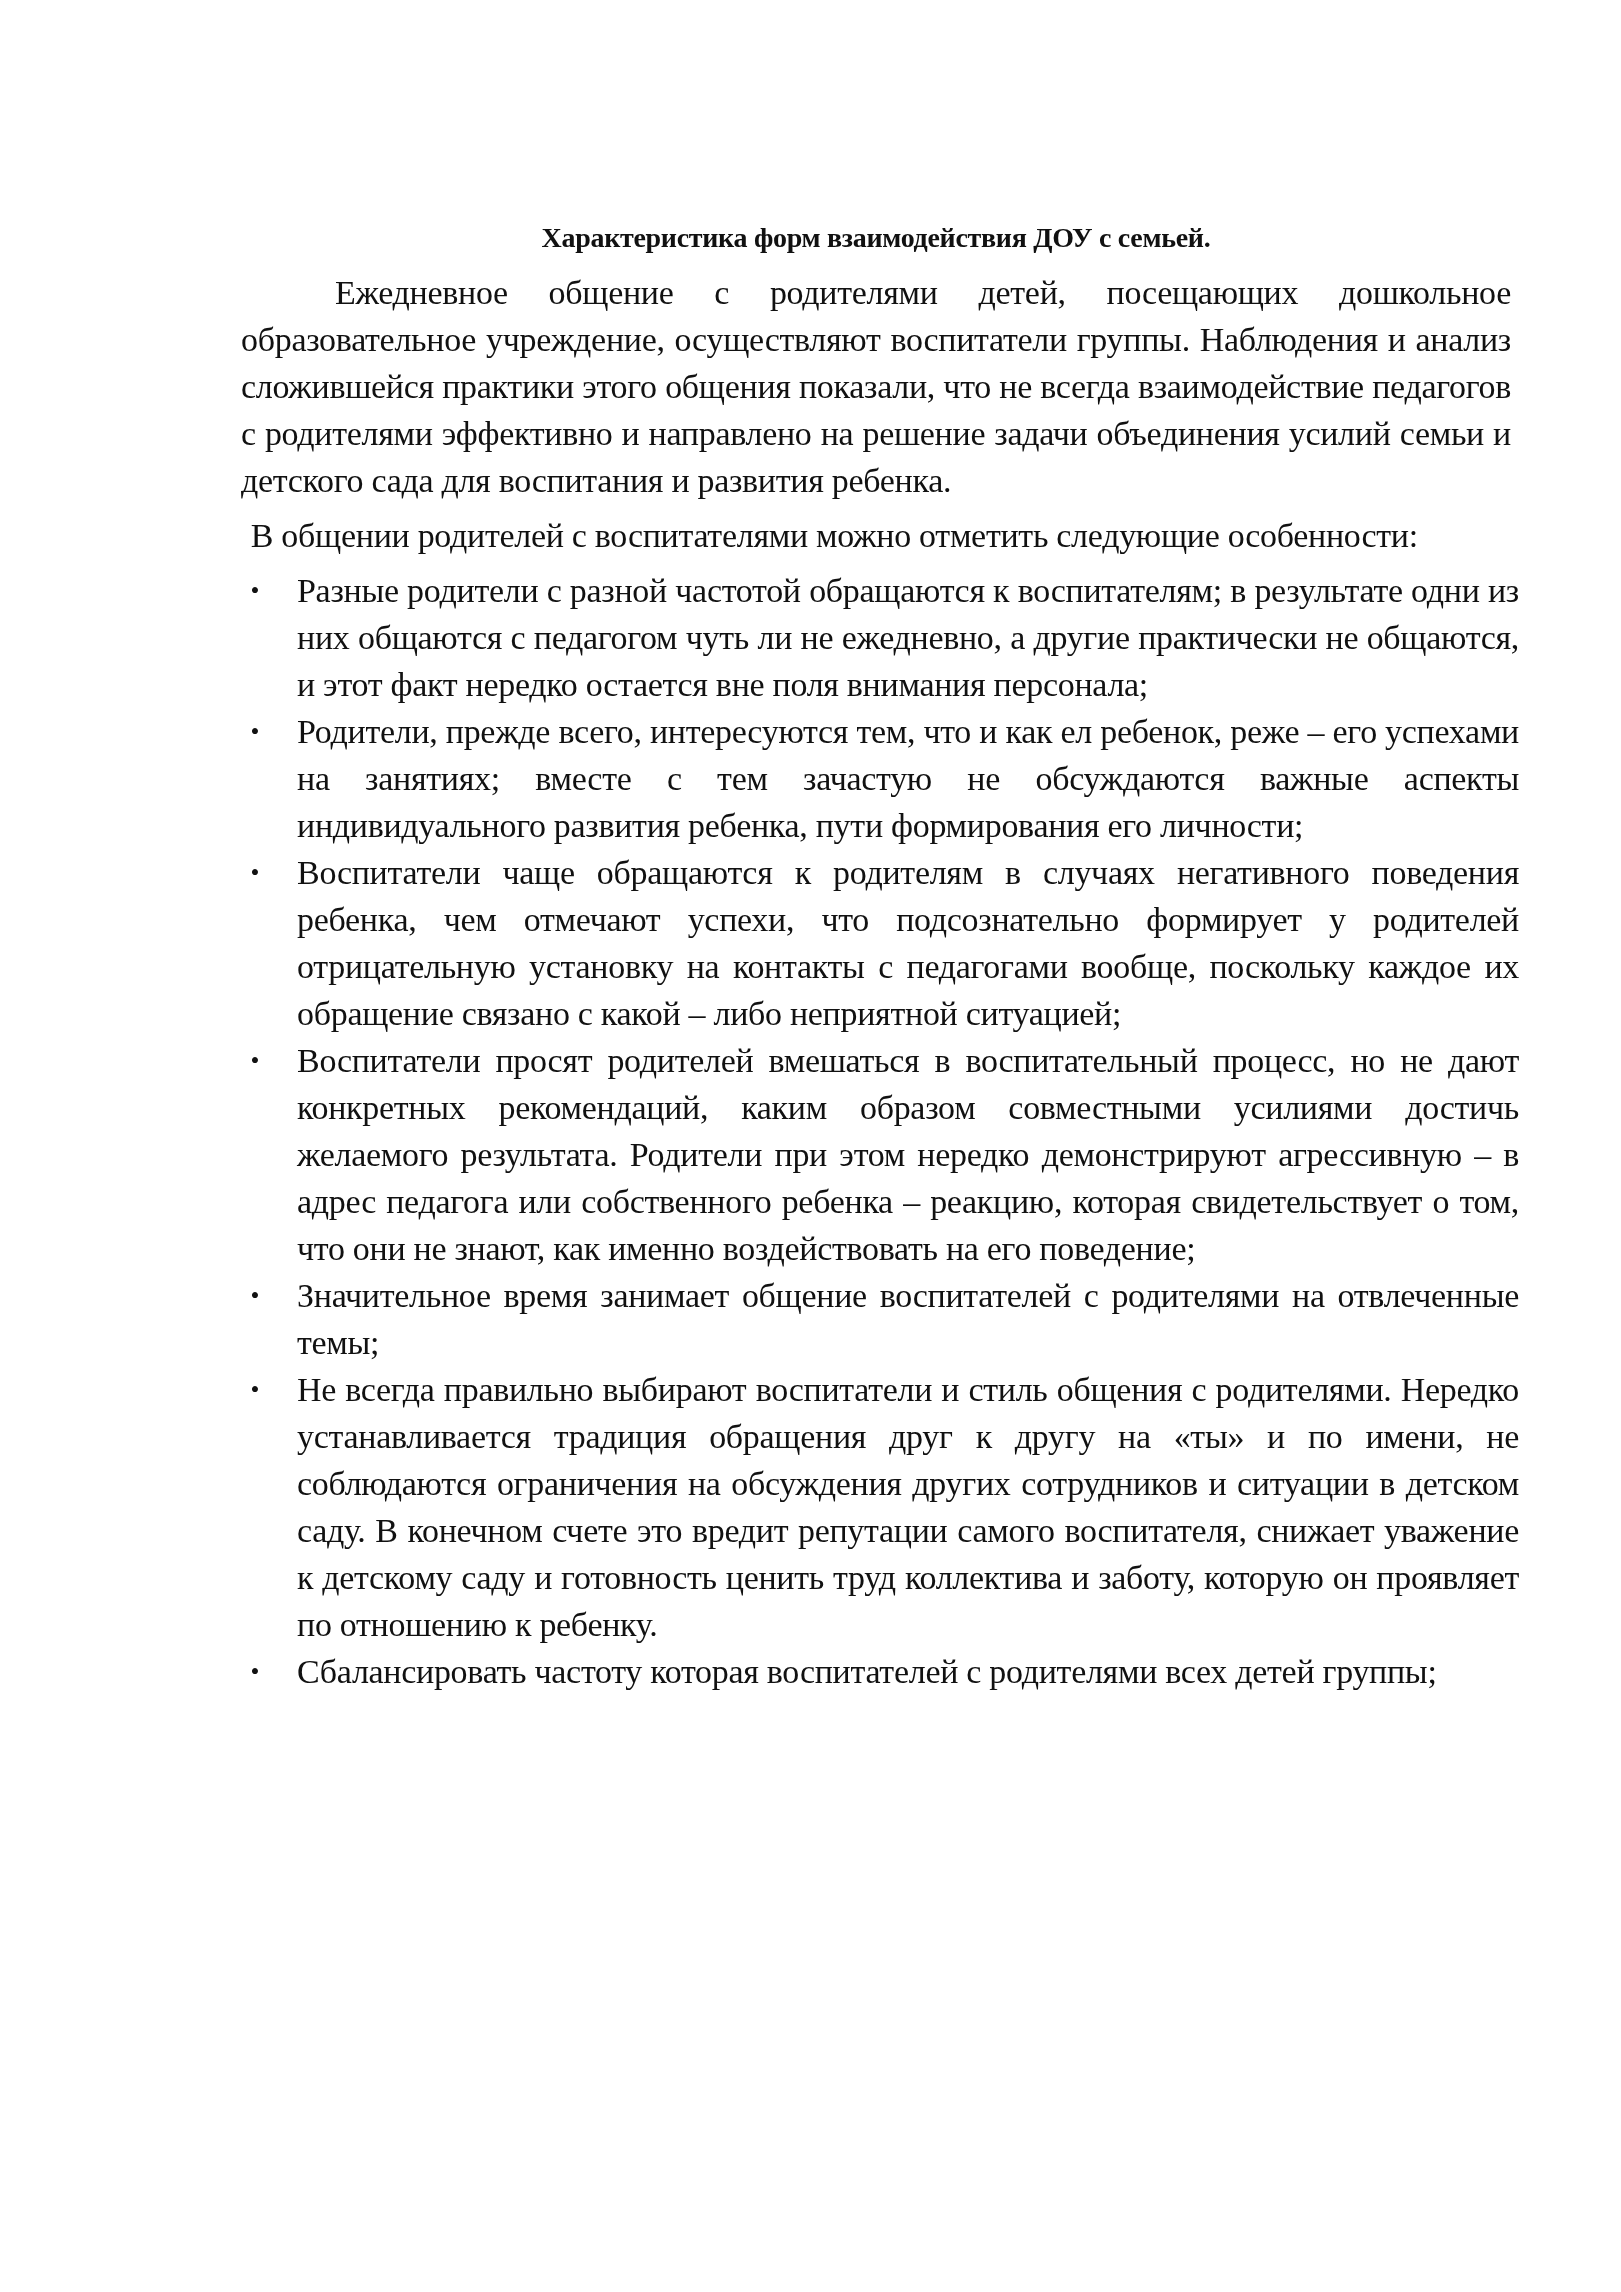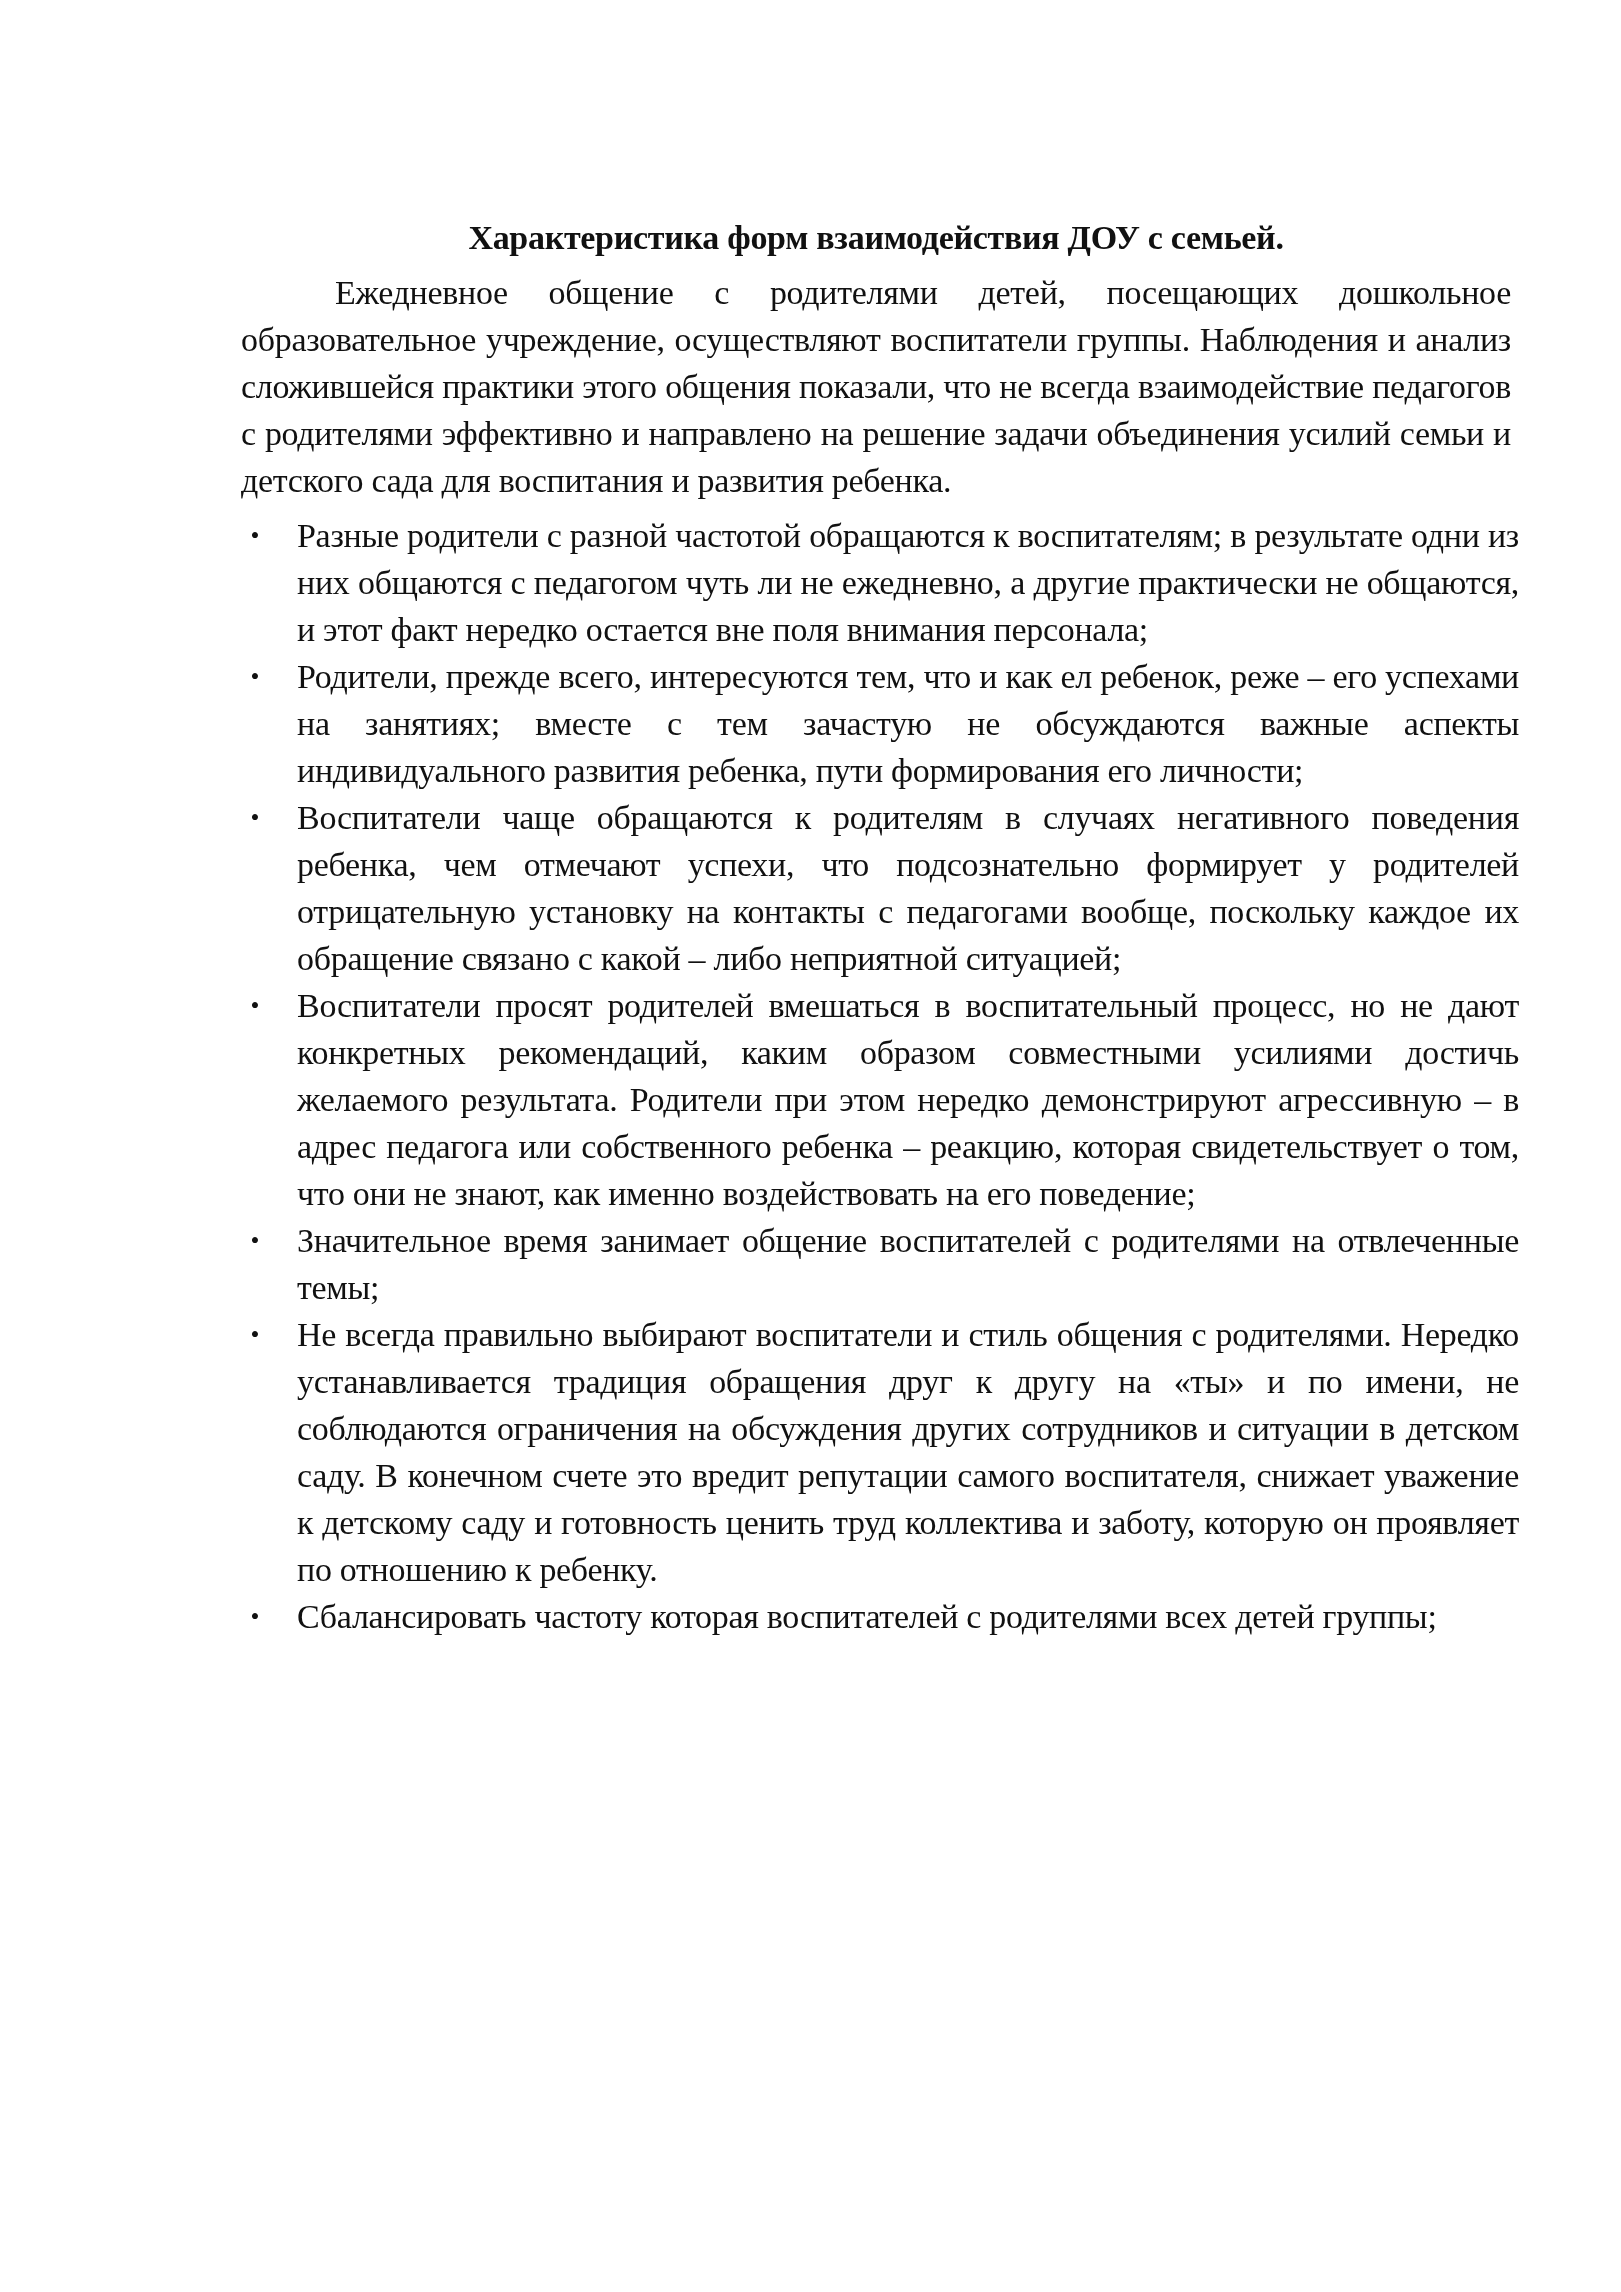--- a/index.html
+++ b/index.html
@@ -14,22 +14,23 @@
   .indent { text-indent:94px; }
   .lead { text-indent:9.8px; }
   ul { list-style:none; margin:0; padding:0; }
   li { position:relative; padding-left:64px; text-align:justify; }
   li .bullet { position:absolute; left:17.6px; top:0; font-size:25.5px; }
 </style>
 </head>
 <body>
 
 <div class="page">
-  <h1 class="title" style="font-size:34px;line-height:47px;">Характеристика форм взаимодействия ДОУ с семьей.</h1>
+  <h1 class="title" style="font-size:28px;line-height:47px;">Характеристика форм взаимодействия ДОУ с семьей.</h1>
   <p class="indent">Ежедневное общение с родителями детей, посещающих дошкольное образовательное учреждение, осуществляют воспитатели группы. Наблюдения и анализ сложившейся практики этого общения показали, что не всегда взаимодействие педагогов с родителями эффективно и направлено на решение задачи объединения усилий семьи и детского сада для воспитания и развития ребенка.</p>
+  <p class="lead">В общении родителей с воспитателями можно отметить следующие особенности:</p>
   <ul>
     <li><span class="bullet">•</span><span>Разные родители с разной частотой обращаются к воспитателям; в результате одни из них общаются с педагогом чуть ли не ежедневно, а другие практически не общаются, и этот факт нередко остается вне поля внимания персонала;</span></li>
     <li><span class="bullet">•</span><span>Родители, прежде всего, интересуются тем, что и как ел ребенок, реже – его успехами на занятиях; вместе с тем зачастую не обсуждаются важные аспекты индивидуального развития ребенка, пути формирования его личности;</span></li>
     <li><span class="bullet">•</span><span>Воспитатели чаще обращаются к родителям в случаях негативного поведения ребенка, чем отмечают успехи, что подсознательно формирует у родителей отрицательную установку на контакты с педагогами вообще, поскольку каждое их обращение связано с какой – либо неприятной ситуацией;</span></li>
     <li><span class="bullet">•</span><span>Воспитатели просят родителей вмешаться в воспитательный процесс, но не дают конкретных рекомендаций, каким образом совместными усилиями достичь желаемого результата. Родители при этом нередко демонстрируют агрессивную – в адрес педагога или собственного ребенка – реакцию, которая свидетельствует о том, что они не знают, как именно воздействовать на его поведение;</span></li>
     <li><span class="bullet">•</span><span>Значительное время занимает общение воспитателей с родителями на отвлеченные темы;</span></li>
     <li><span class="bullet">•</span><span>Не всегда правильно выбирают воспитатели и стиль общения с родителями. Нередко устанавливается традиция обращения друг к другу на «ты» и по имени, не соблюдаются ограничения на обсуждения других сотрудников и ситуации в детском саду. В конечном счете это вредит репутации самого воспитателя, снижает уважение к детскому саду и готовность ценить труд коллектива и заботу, которую он проявляет по отношению к ребенку.</span></li>
   </ul>
   <ul>
     <li><span class="bullet">•</span><span>Сбалансировать частоту которая воспитателей с родителями всех детей группы;</span></li>

